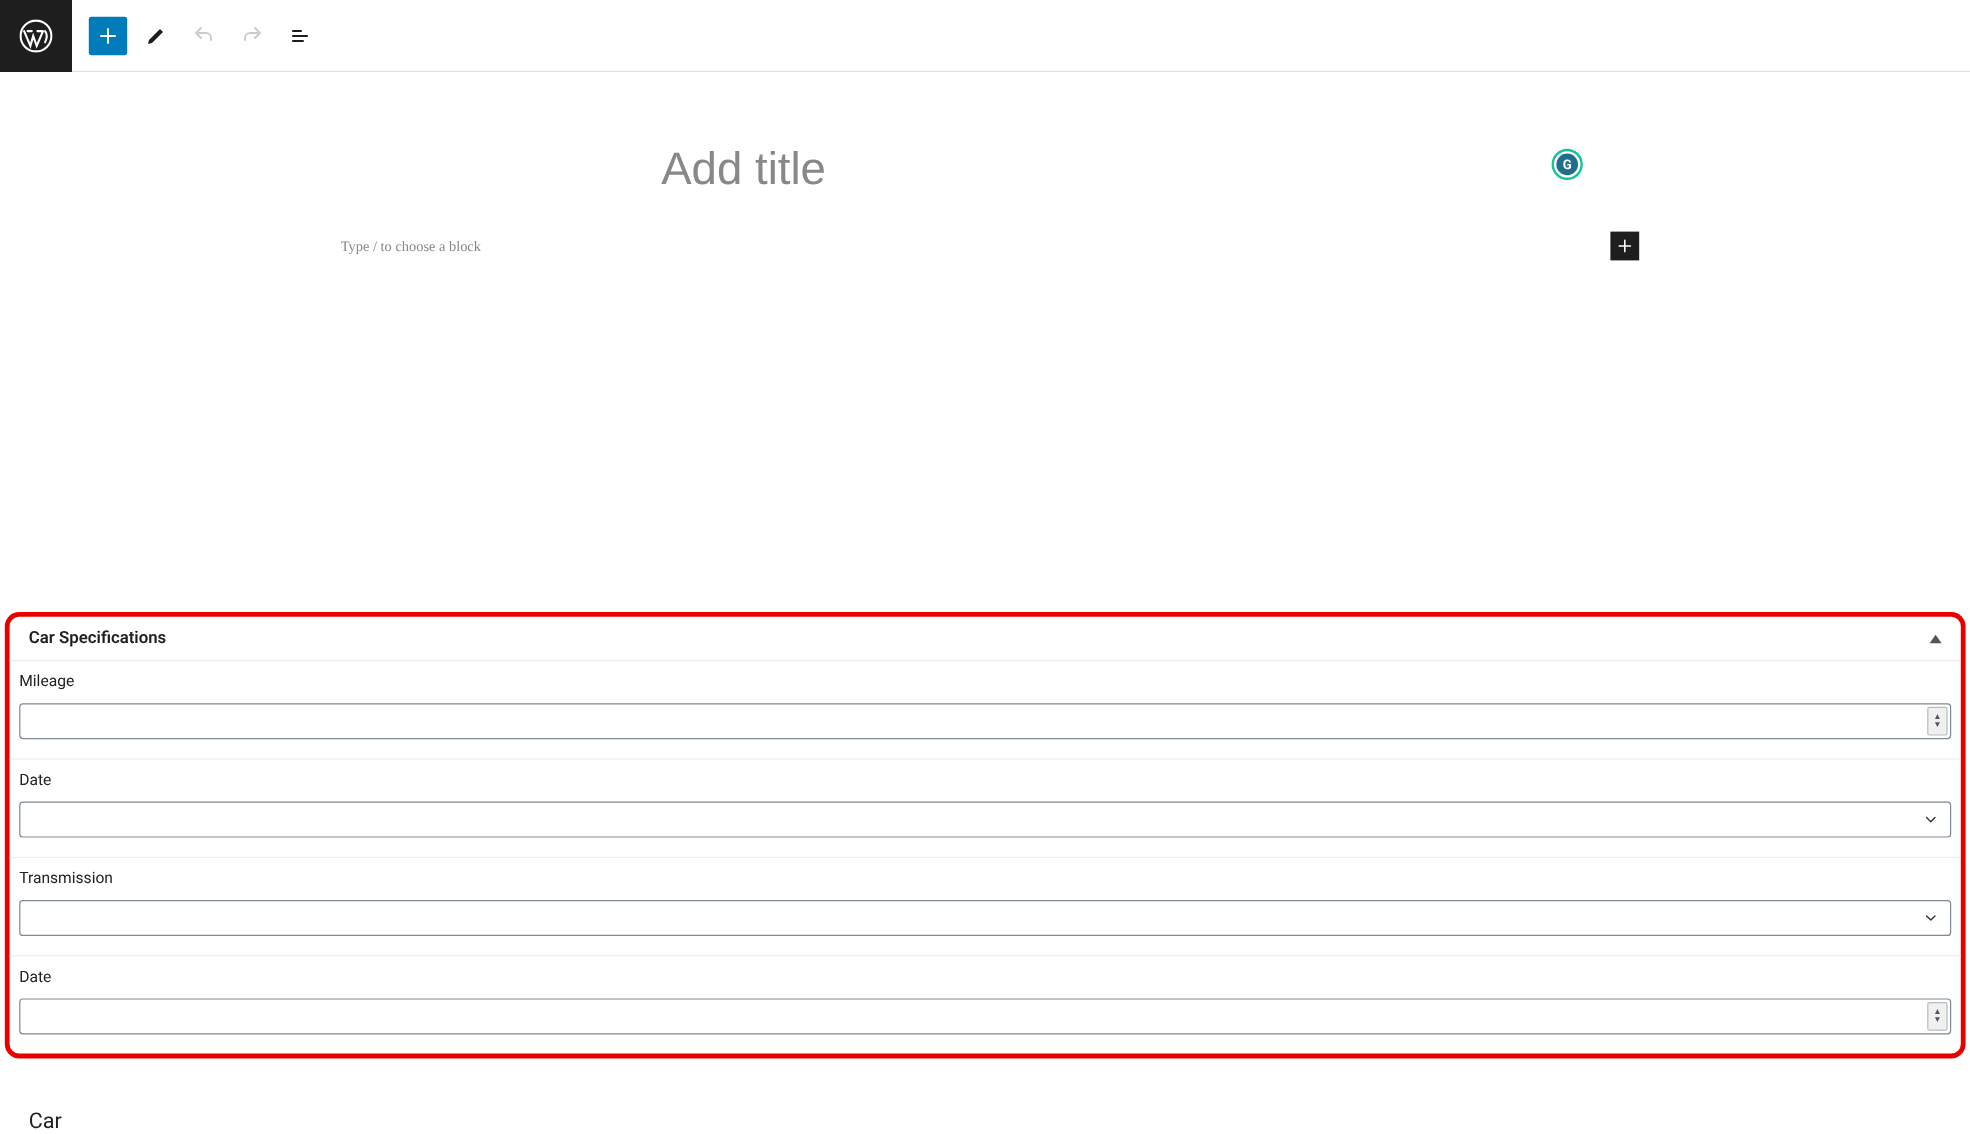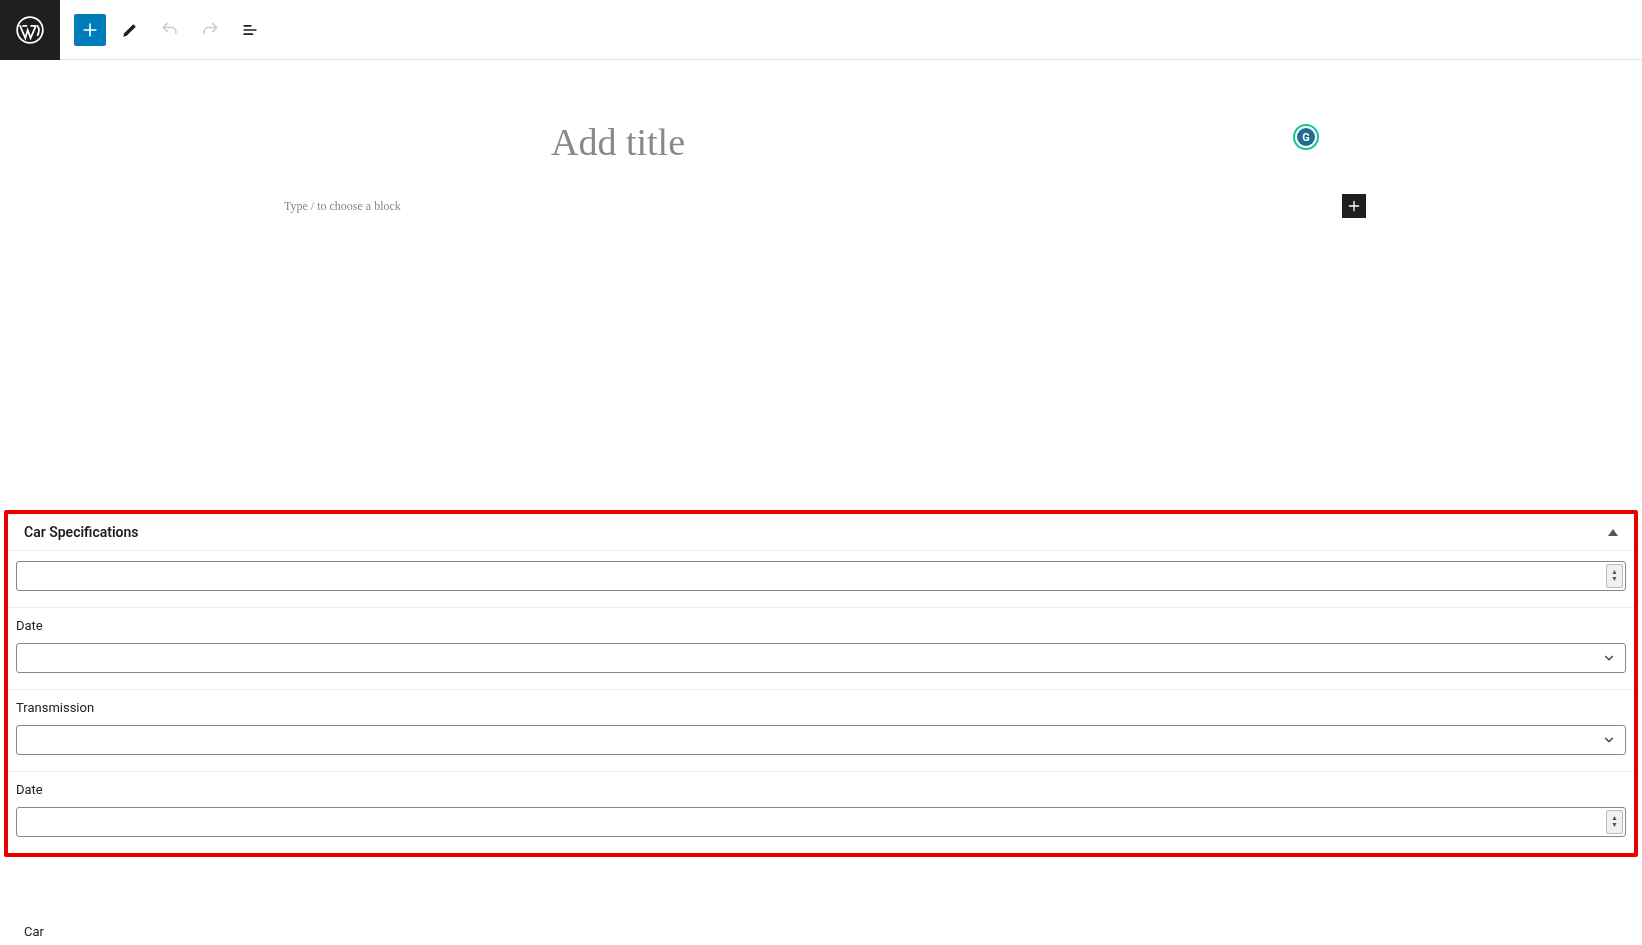--- a/index.html
+++ b/index.html
@@ -50,21 +50,21 @@
   .editor-body {
     position: relative;
     padding-top: 60px;
   }
   .title-area {
     margin: 0 auto;
     width: 840px;
     position: relative;
   }
   .title-placeholder {
-    font-family: Liberation Serif, serif;
+    font-family: Liberation Sans, sans-serif;
     font-size: 38px;
     color: #888;
     padding-left: 150px;
     font-weight: 400;
   }
   .grammarly-badge {
     position: absolute;
     right: -78px;
     top: 4px;
     width: 26px;
@@ -113,21 +113,21 @@
     cursor: pointer;
   }
 
   
   .metabox-wrap {
     position: absolute;
     left: 4px;
     right: 4px;
     top: 510px;
     border: 4px solid #e80000;
-    border-radius: 2px;
+    border-radius: 12px;
     background: #fff;
   }
   .metabox-header {
     display: flex;
     align-items: center;
     justify-content: space-between;
     padding: 10px 16px;
     border-bottom: 1px solid #eee;
   }
   .metabox-title {
@@ -188,21 +188,21 @@
     top: 50%;
     transform: translateY(-50%);
     pointer-events: none;
   }
   .chevron-ctrl svg { display: block; }
 
   .footer-text {
     position: absolute;
     left: 24px;
     top: 924px;
-    font-size: 13px;
+    font-size: 18px;
     color: #222;
   }
 </style>
 </head>
 <body>
 
 <div class="top-toolbar">
   <div class="wp-logo">
     <svg width="28" height="28" viewBox="0 0 24 24">
       <circle cx="12" cy="12" r="11" fill="none" stroke="#fff" stroke-width="1.5"></circle>
@@ -257,20 +257,21 @@
   </div>
 </div>
 
 <div class="metabox-wrap">
   <div class="metabox-header">
     <span class="metabox-title">Car Specifications</span>
     <span class="metabox-collapse"></span>
   </div>
 
   <div class="field-block">
+    <label class="field-label">Mileage</label>
     <div class="field-input-wrap">
       <input class="field-input" type="text" value="" style="">
       <div class="spinner-ctrl">
           <span>▲</span>
           <span>▼</span>
         </div>
     </div>
   </div>
 
   <div class="field-block">

